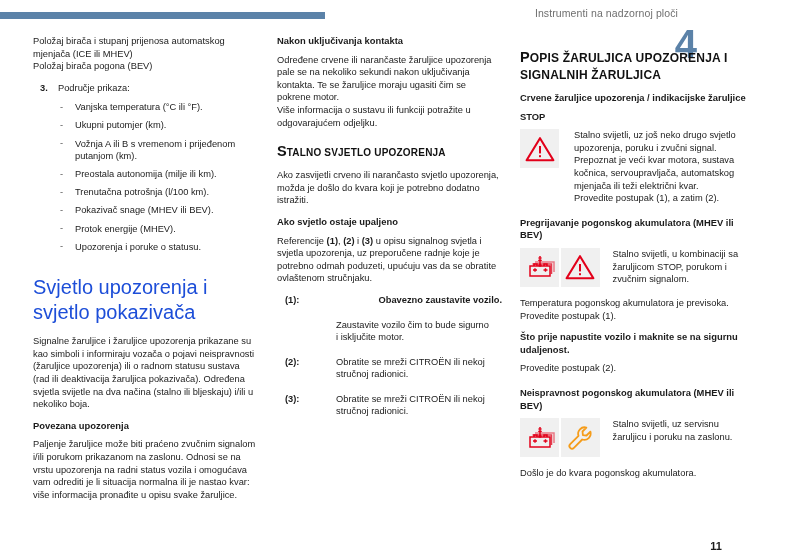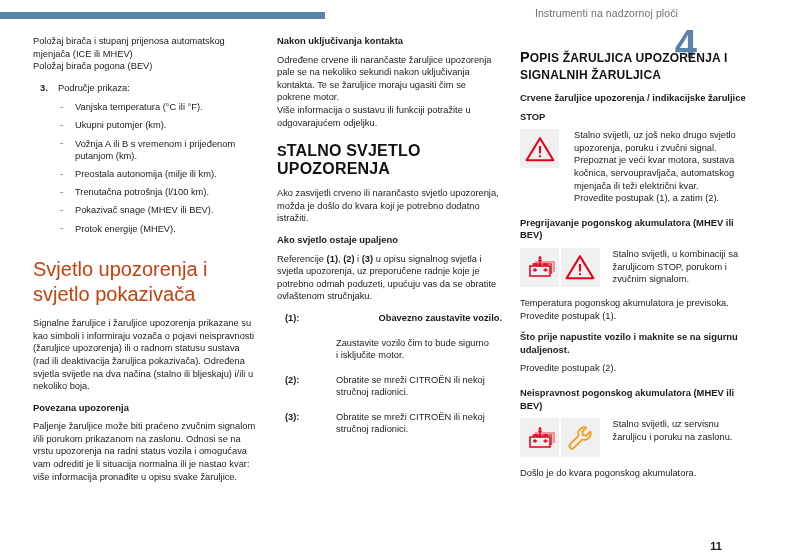--- a/index.html
+++ b/index.html
@@ -65,38 +65,38 @@
 
   p { margin: 0 0 9px 0; }
   p.tight { margin-bottom: 0; }
 
   .bold { font-weight: 700; }
 
   
   .big-heading {
     font-size: 20px;
     line-height: 25px;
-    color: #c2410c;
+    color: #1d4ed8;
     font-weight: 400;
     margin: 22px 0 10px 0;
   }
 
   
   .sc-heading {
     font-weight: 700;
     color: #111;
     margin: 14px 0 8px 0;
     line-height: 16px;
   }
   .sc-heading .first {
     font-size: 14.5px;
     text-transform: uppercase;
   }
   .sc-heading .rest {
-    font-size: 16px;
+    font-size: 10px;
     text-transform: uppercase;
     letter-spacing: 0.2px;
   }
   .sc-heading-col3 .first { font-size: 14.5px; }
   .sc-heading-col3 .rest { font-size: 12px; }
 
   
   .sub-heading {
     font-weight: 700;
     font-size: 9.4px;
@@ -215,20 +215,21 @@
     </div>
 
     <ul class="dash">
       <li>Vanjska temperatura (°C ili °F).</li>
       <li>Ukupni putomjer (km).</li>
       <li>Vožnja A ili B s vremenom i prijeđenom putanjom (km).</li>
       <li>Preostala autonomija (milje ili km).</li>
       <li>Trenutačna potrošnja (l/100 km).</li>
       <li>Pokazivač snage (MHEV ili BEV).</li>
       <li>Protok energije (MHEV).</li>
+      <li>Upozorenja i poruke o statusu.</li>
     </ul>
 
     <div class="big-heading">Svjetlo upozorenja i svjetlo pokazivača</div>
 
     <p>Signalne žaruljice i žaruljice upozorenja prikazane su kao simboli i informiraju vozača o pojavi neispravnosti (žaruljice upozorenja) ili o radnom statusu sustava (rad ili deaktivacija žaruljica pokazivača). Određena svjetla svijetle na dva načina (stalno ili bljeskaju) i/ili u nekoliko boja.</p>
 
     <p class="sub-heading">Povezana upozorenja</p>
 
     <p>Paljenje žaruljice može biti praćeno zvučnim signalom i/ili porukom prikazanom na zaslonu. Odnosi se na vrstu upozorenja na radni status vozila i omogućava vam odrediti je li situacija normalna ili je nastao kvar: više informacija pronađite u opisu svake žaruljice.</p>
   </div>

